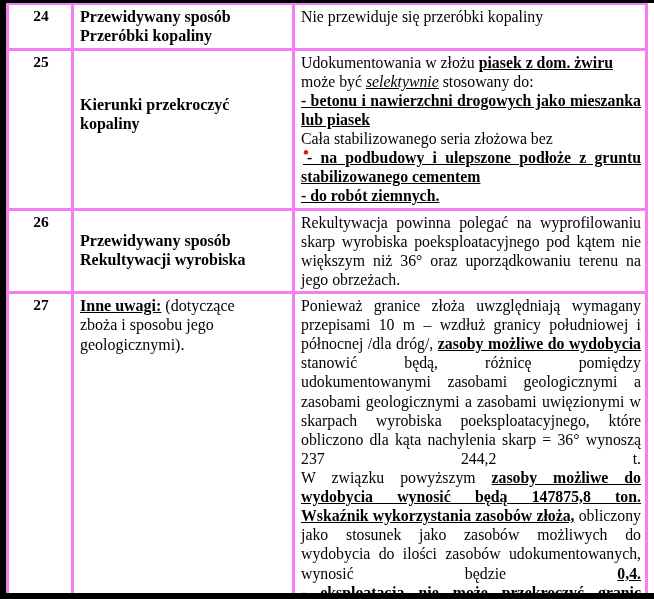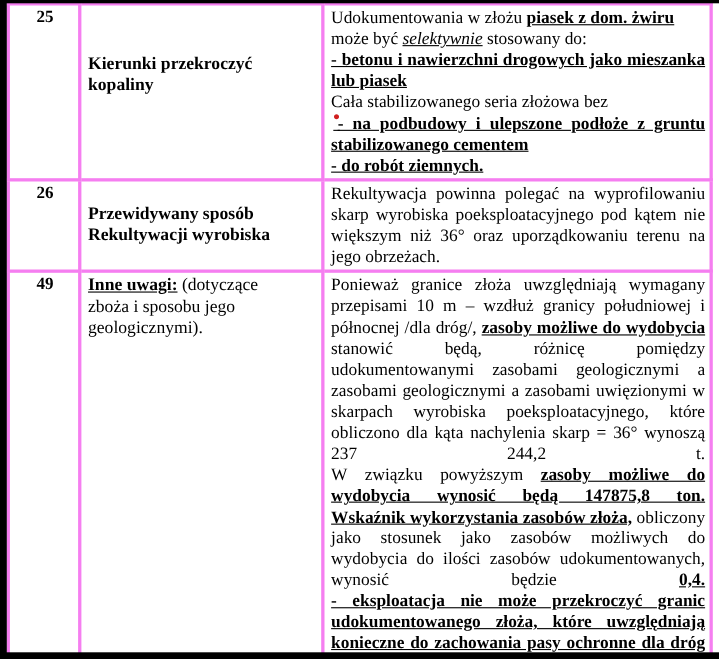--- a/index.html
+++ b/index.html
@@ -162,20 +162,32 @@
 <div id="page">
 
   <div id="paper">
 
     <div class="watermark2">КОСЛ</div>
     <div class="watermark">ОСЛ</div>
 
     <table class="doc-table">
       <tbody>
 
+        <tr>
+          <td class="col-num">
+            <span>24</span>
+          </td>
+          <td class="col-label">
+            <span class="label-mid">Przewidywany sposób</span>
+            <span class="label-mid">Przeróbki kopaliny</span>
+          </td>
+          <td class="col-content">
+            <p class="p">Nie przewiduje się przeróbki kopaliny</p>
+          </td>
+        </tr>
 
         <tr>
           <td class="col-num">
             <span>25</span>
           </td>
           <td class="col-label">
             <span class="vcenter-pad">
               <span class="label-mid">Kierunki przekroczyć</span>
               <span class="label-mid">kopaliny</span>
             </span>
@@ -200,21 +212,21 @@
               <span class="label-mid">Rekultywacji wyrobiska</span>
             </span>
           </td>
           <td class="col-content">
             <p class="p just">Rekultywacja powinna polegać na wyprofilowaniu skarp wyrobiska poeksploatacyjnego pod kątem nie większym niż 36° oraz uporządkowaniu terenu na jego obrzeżach.</p>
           </td>
         </tr>
 
         <tr>
           <td class="col-num">
-            <span>49</span>
+            <span>27</span>
           </td>
           <td class="col-label">
             <span class="label-mid"><span class="b">Inne uwagi:</span><span style="font-weight:normal"> (dotyczące</span></span>
             <span class="label-mid" style="font-weight:normal">zboża i  sposobu jego</span>
             <span class="label-mid" style="font-weight:normal">geologicznymi).</span>
           </td>
           <td class="col-content">
             <p class="p justall"><span>Ponieważ granice złoża uwzględniają wymagany przepisami 10 m – wzdłuż granicy południowej i północnej /dla dróg/, </span><span class="b">zasoby możliwe do wydobycia</span><span> stanowić będą, różnicę pomiędzy udokumentowanymi zasobami geologicznymi a zasobami geologicznymi a zasobami uwięzionymi w skarpach wyrobiska poeksploatacyjnego, które obliczono dla kąta nachylenia skarp = 36° wynoszą 237 244,2 t.</span></p>
             <p class="p justall"><span>W związku powyższym </span><span class="b">zasoby możliwe do wydobycia wynosić będą 147875,8 ton.</span></p>
             <p class="p justall"><span class="b">Wskaźnik wykorzystania zasobów złoża,</span><span> obliczony jako stosunek jako zasobów możliwych do wydobycia do ilości zasobów udokumentowanych, wynosić będzie </span><span class="b">0,4.</span></p>

